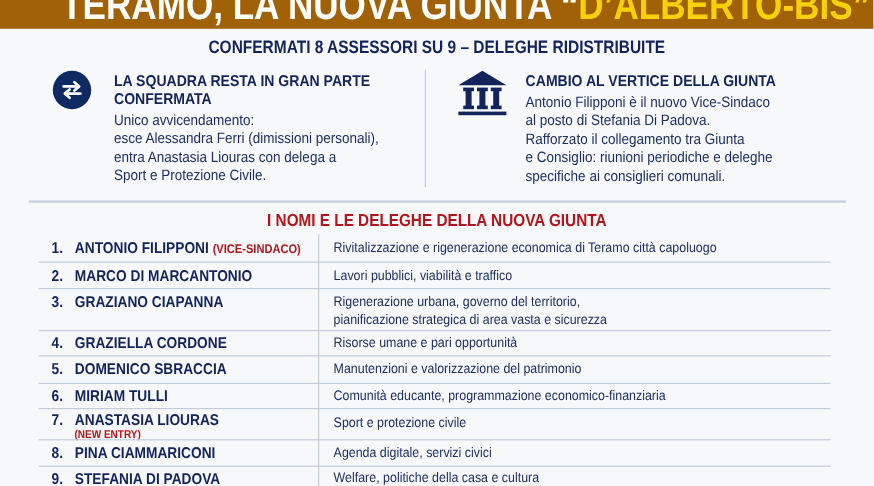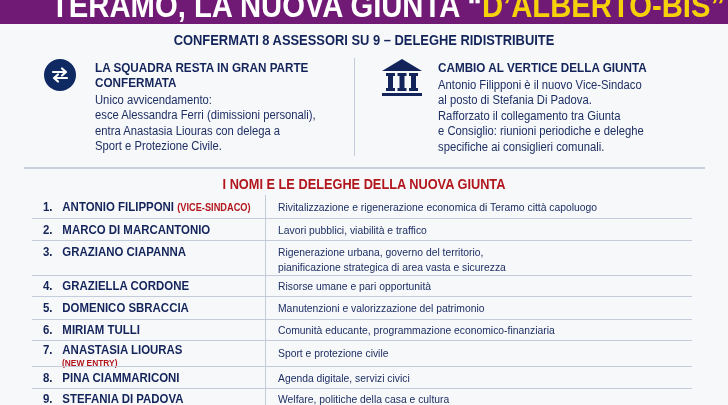--- a/index.html
+++ b/index.html
@@ -5,21 +5,21 @@
   * { margin: 0; padding: 0; box-sizing: border-box; }
   html, body { width: 728px; height: 405px; overflow: hidden; }
   body {
     background: #f7f8fa;
     font-family: "Liberation Sans", sans-serif;
     color: #1a2a5c;
     position: relative;
   }
   .header {
     position: absolute; left: 0; top: 0; width: 728px; height: 24px;
-    background: #701a75;
+    background: #a16207;
     overflow: hidden;
     text-align: right;
   }
   .header-title {
     position: absolute; left: 0; right: 0; top: -14px;
     font-family: "Liberation Sans", sans-serif;
     font-weight: bold;
     font-size: 34px;
     letter-spacing: 0px;
     white-space: nowrap;

